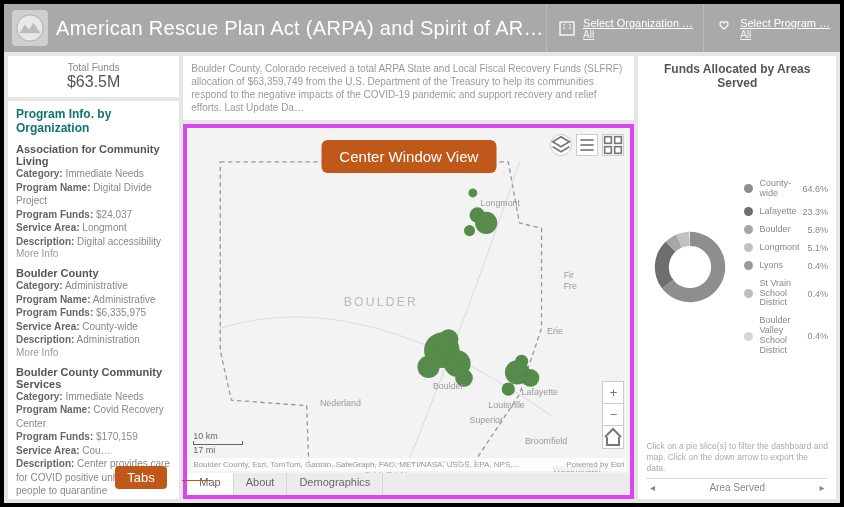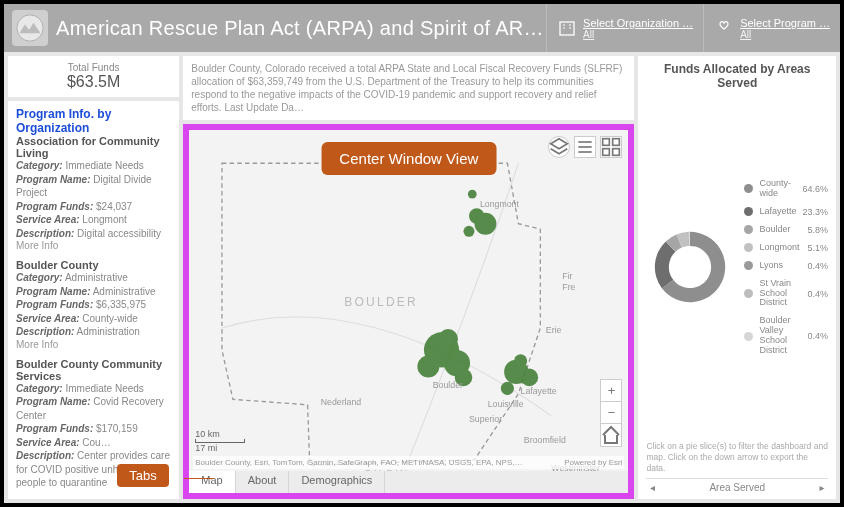--- a/index.html
+++ b/index.html
@@ -28,29 +28,29 @@
   .col-m { width: 461px; display:flex; flex-direction:column; gap:4px; padding:4px 0 4px 0; position:relative; }
   .col-r { flex:1; display:flex; flex-direction:column; gap:4px; padding:4px; }
   .card { background:#fff; }
   
   .kpi-row { display:flex; gap:4px; }
   .kpi { flex:1; text-align:center; padding:6px 3px; }
   .kpi .cap { font-size:10px; color:#888; }
   .kpi .val { font-size:16px; color:#555; font-weight:400; }
   .kpi .heart { display:inline-block; vertical-align:middle; }
   .panel { flex:1; overflow:hidden; padding:6px 8px; }
-  .panel h2 { font-size:12px; font-weight:700; color:#1d4ed8; margin-bottom:0; }
+  .panel h2 { font-size:12px; font-weight:700; color:#0f766e; margin-bottom:8px; }
   .org { margin-bottom:8px; }
   .org .name { font-size:11px; font-weight:700; color:#555; }
   .org .row { font-size:10px; color:#888; line-height:1.35; }
-  .org .row b { color:#666; font-weight:600;font-style:italic; }
+  .org .row b { color:#666; font-weight:600; }
   .org .mi { font-size:10px; color:#999; }
   
   .desc { padding:6px 8px; font-size:10px; color:#999; line-height:1.3; }
-  .mapwrap { flex:1; position:relative; border:6px solid #d946ef; }
+  .mapwrap { flex:1; position:relative; border:4px solid #d946ef; }
   .map { position:absolute; inset:0; background:#f3f3f3; overflow:hidden; }
   .map svg { width:100%; height:100%; }
   .map-ctrls { position:absolute; top:6px; right:6px; display:flex; gap:4px; }
   .map-ctrls .btn { width:22px; height:22px; background:#fff; border:1px solid #ccc; display:flex; align-items:center; justify-content:center; cursor:pointer; }
   .map-ctrls .btn.round { border-radius:50%; }
   .zoom { position:absolute; right:6px; bottom:46px; width:22px; background:#fff; border:1px solid #ccc; }
   .zoom div { height:22px; display:flex; align-items:center; justify-content:center; border-bottom:1px solid #ccc; cursor:pointer; font-size:13px; color:#777;}
   .zoom div:last-child{border-bottom:none;}
   .scale { position:absolute; left:6px; bottom:40px; font-size:9px; color:#666; }
   .scale .bar { width:50px; border:1px solid #666; border-top:none; height:4px; }

